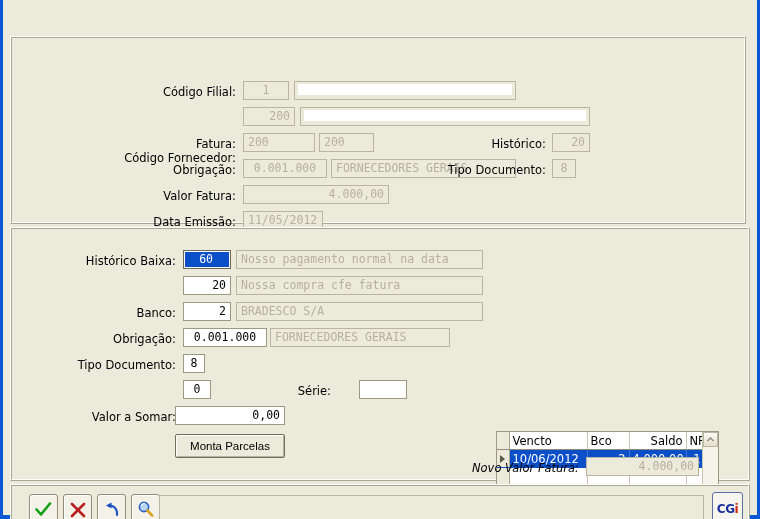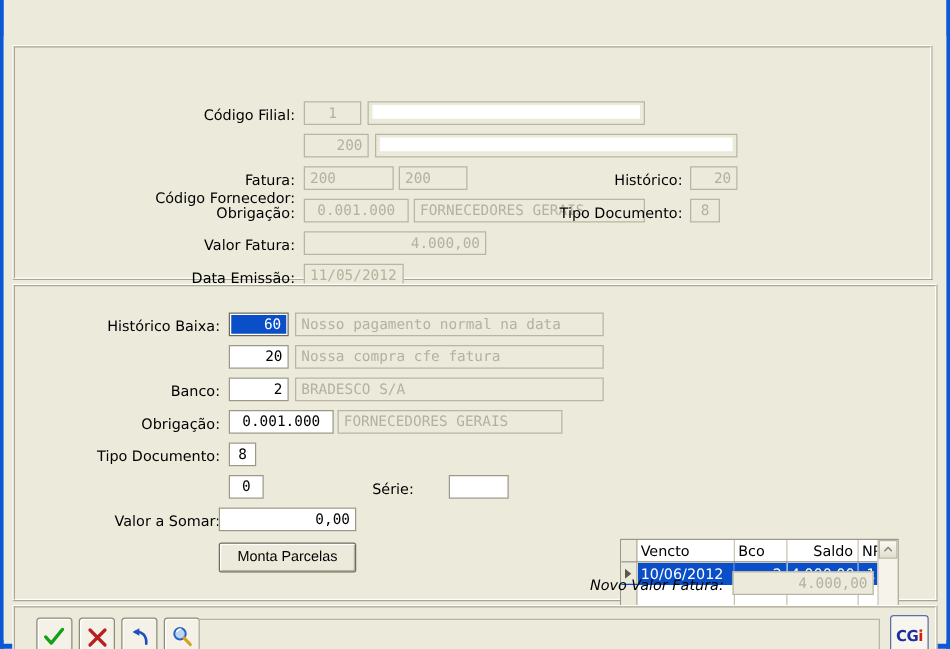--- a/index.html
+++ b/index.html
@@ -145,21 +145,21 @@
     padding: 0;
   }
   .fld.focused > span.sel {
     display: block;
     margin: 1px;
     height: 15px;
     line-height: 15px;
     background: #0a4fc8;
     color: #ffffff;
     text-align: right;
-    padding-right: 4px;
+    padding-right: 16px;
     font-family: "DejaVu Sans Mono", monospace;
     font-size: 11.5px;
   }
 
   
   .btn {
     position: absolute;
     box-sizing: border-box;
     background: #eceadb;
     border: 1px solid #6f6d5c;

